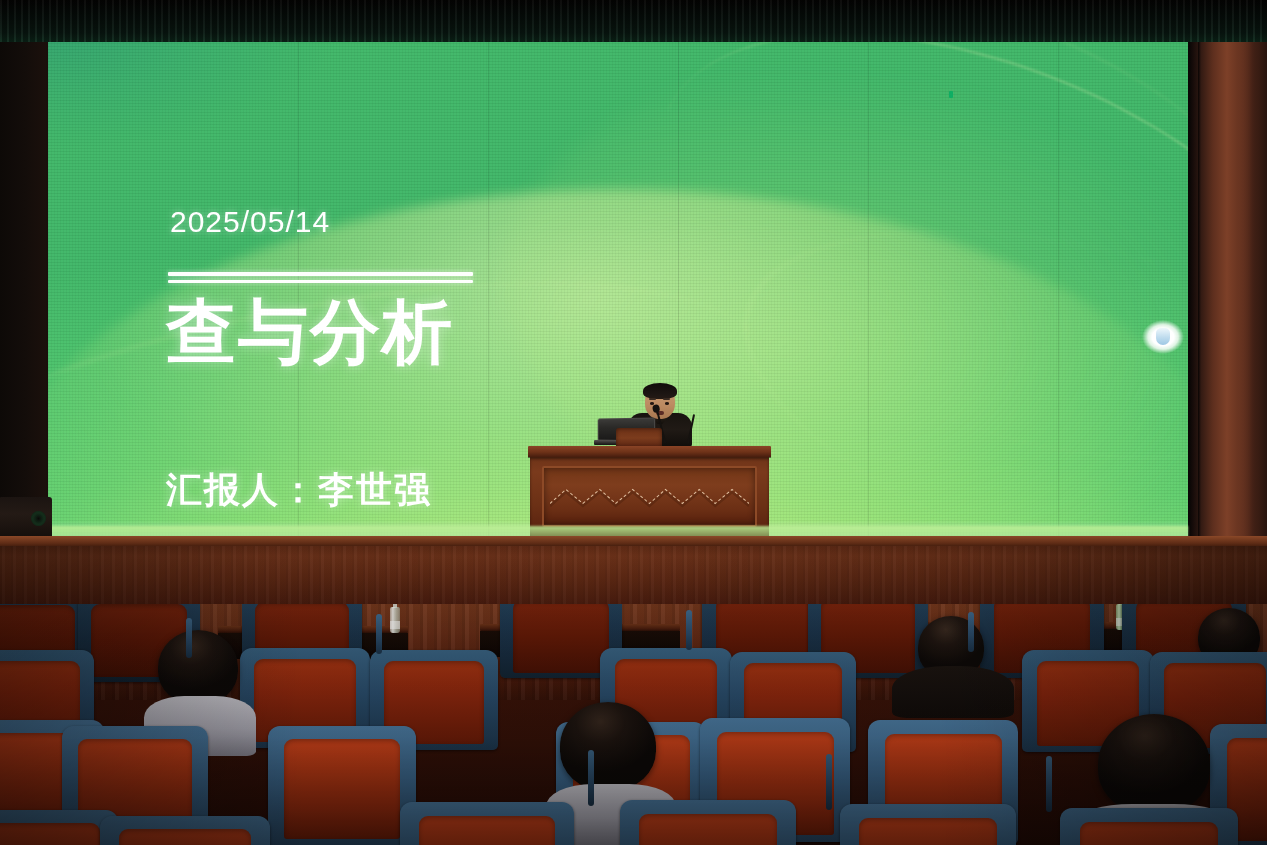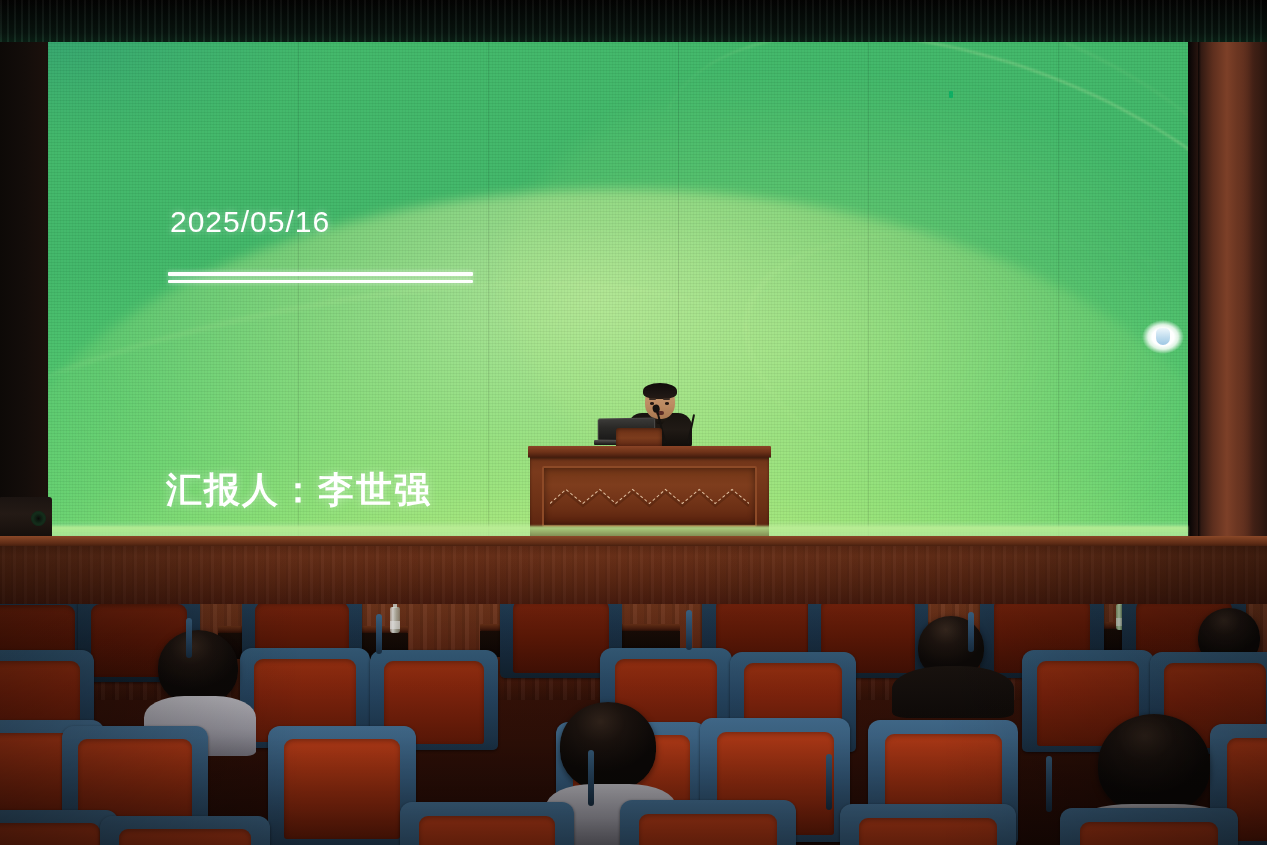--- a/index.html
+++ b/index.html
@@ -537,26 +537,27 @@
     <div class="led-pixelgrid"></div>
     <div class="led-seam" style="left:250px"></div>
     <div class="led-seam" style="left:440px"></div>
     <div class="led-seam" style="left:630px"></div>
     <div class="led-seam" style="left:820px"></div>
     <div class="led-seam" style="left:1010px"></div>
     <div class="led-dot" style="left:901px; top:65px"></div>
     <div class="led-bottom-glow"></div>
   </div>
 
-  <div class="slide-date">2025/05/16</div>
+  <div class="slide-date">2025/05/14</div>
   <div class="slide-rules">
     <div class="r1"></div>
     <div class="r2"></div>
   </div>
   <div class="slide-title">
+    <div>查与分析</div>
   </div>
   <div class="slide-presenter">汇报人：李世强</div>
   <div class="slide-oval"></div>
 
   <div class="valance">
     <div class="valance-pleats"></div>
   </div>
   <div class="valance-edge"></div>
 
 

